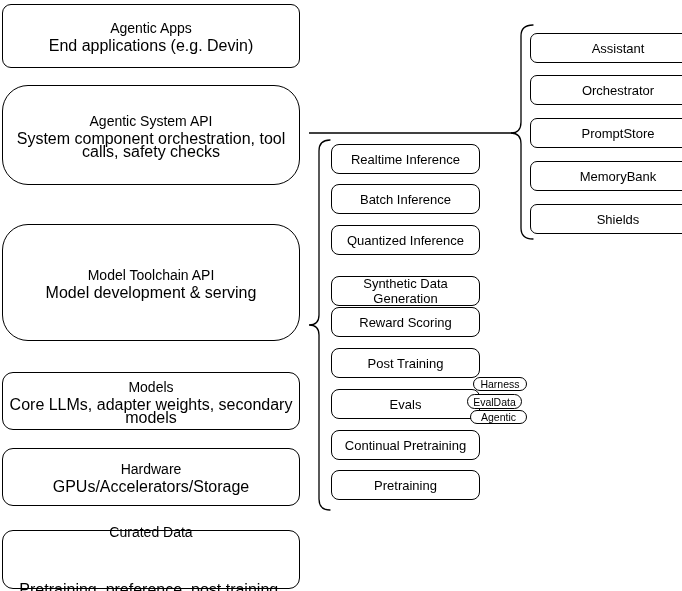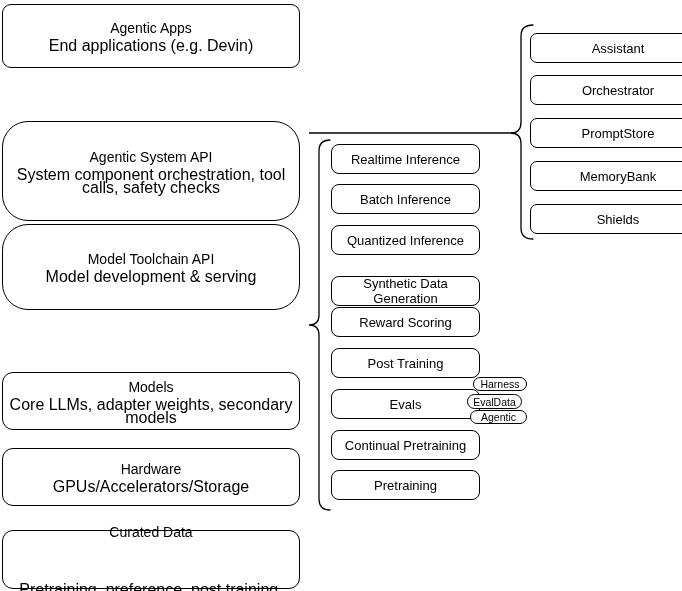--- a/index.html
+++ b/index.html
@@ -49,26 +49,26 @@
     <path d="M 309 133 L 512 133" fill="none" stroke="#000000" stroke-width="1.3"></path>
     <path d="M 533 25 Q 521 25 521 36 L 521 122 Q 521 133 511 133 Q 521 133 521 144 L 521 228 Q 521 239 533 239" fill="none" stroke="#000000" stroke-width="1.3" stroke-linecap="round"></path>
     <path d="M 330 140 Q 319 140 319 151 L 319 315 Q 319 325 309 325 Q 319 325 319 335 L 319 499 Q 319 510 330 510" fill="none" stroke="#000000" stroke-width="1.3" stroke-linecap="round"></path>
   </svg>
 
   <div class="node lbox" style="top:4px;height:64px;border-radius:9px;">
     <div class="ltitle">Agentic Apps</div>
     <div class="lsub">End applications (e.g. Devin)</div>
   </div>
 
-  <div class="node lbox" style="top:85px;height:100px;border-radius:26px;margin-top:36px;">
+  <div class="node lbox" style="top:85px;height:100px;border-radius:26px;">
     <div class="ltitle">Agentic System API</div>
     <div class="lsub">System component orchestration, tool calls, safety checks</div>
   </div>
 
-  <div class="node lbox" style="top:224px;height:86px;border-radius:26px;">
+  <div class="node lbox" style="top:224px;height:117px;border-radius:26px;">
     <div class="ltitle">Model Toolchain API</div>
     <div class="lsub">Model development &amp; serving</div>
   </div>
 
   <div class="node lbox" style="top:372px;height:58px;border-radius:11px;">
     <div class="ltitle">Models</div>
     <div class="lsub">Core LLMs, adapter weights, secondary models</div>
   </div>
 
   <div class="node lbox" style="top:448px;height:58px;border-radius:11px;">

